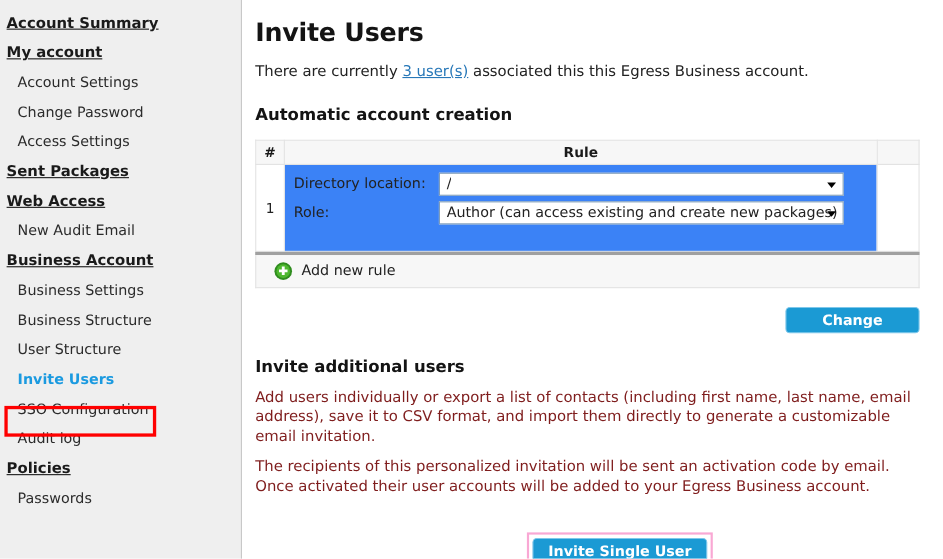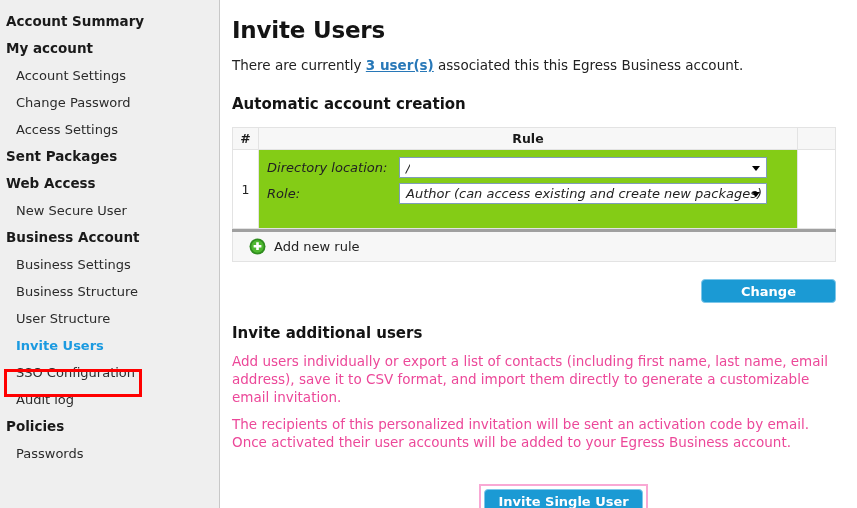--- a/index.html
+++ b/index.html
@@ -27,20 +27,21 @@
     padding-top: 8px;
     overflow: hidden;
     flex: 0 0 220px;
   }
   .nav-header {
     font-size: 13.5px;
     font-weight: bold;
     color: #1a1a1a;
     padding: 5px 0 5px 6px;
     line-height: 17px;
+    text-decoration: underline;
   }
   .nav-item {
     font-size: 13px;
     color: #2b2b2b;
     padding: 5px 0 5px 16px;
     line-height: 17px;
     cursor: pointer;
   }
   .nav-item.active {
     color: #1b9ae0;
@@ -77,21 +78,20 @@
   p.intro {
     font-size: 13.5px;
     color: #222222;
     margin: 11px 0 0 0;
     line-height: 18px;
   }
   a.inline-link {
     color: #2878b8;
     text-decoration: underline;
     cursor: pointer;
-    font-weight: bold;
   }
   h2.section-title {
     font-size: 15px;
     font-weight: bold;
     color: #141414;
     margin: 20px 0 0 0;
     line-height: 20px;
   }
 
   
@@ -121,23 +121,22 @@
     padding: 0;
     vertical-align: middle;
   }
   td.row-num {
     text-align: center;
     font-size: 12.5px;
     color: #222222;
     background: #ffffff;
   }
   td.rule-cell {
-    background: #84cc16;
+    background: #3b82f6;
     padding: 7px 8px 8px 8px;
-    font-style: italic;
   }
   td.end-cell { background: #ffffff; }
   .field-row {
     display: flex;
     align-items: center;
     margin-bottom: 5px;
   }
   .field-row:last-child { margin-bottom: 16px; }
   .field-label {
     width: 132px;
@@ -213,62 +212,62 @@
     align-items: center;
     justify-content: center;
     font-family: "DejaVu Sans", "Liberation Sans", sans-serif;
   }
   .change-row {
     width: 604px;
     display: flex;
     justify-content: flex-end;
     margin-top: 17px;
   }
-  .btn-change { width: 135px; }
+  .btn-change { width: 122px; }
 
   .invite-buttons-row {
     width: 604px;
     display: flex;
     justify-content: flex-end;
     align-items: center;
     margin-top: 16px;
     gap: 8px;
   }
   .btn-wrap-highlight {
     position: relative;
     padding: 3px;
     border: 2px solid #f9a8d4;
     display: inline-flex;
   }
   .btn-invite-single { height: 26px; padding: 0 13px; }
   .btn-invite-multi  { height: 26px; padding: 0 13px; margin-top: 43px; }
 
   p.body-text {
     font-size: 13.5px;
-    color: #ec4899;
+    color: #7f1d1d;
     margin: 9px 0 0 0;
     line-height: 18px;
     width: 604px;
   }
 </style>
 </head>
 <body>
 
 <div id="page">
 
   <nav id="sidebar">
     <div id="nav-list">
         <div class="nav-header">Account Summary</div>
         <div class="nav-header">My account</div>
         <div class="nav-item">Account Settings</div>
         <div class="nav-item">Change Password</div>
         <div class="nav-item">Access Settings</div>
         <div class="nav-header">Sent Packages</div>
         <div class="nav-header">Web Access</div>
-        <div class="nav-item">New Secure User</div>
+        <div class="nav-item">New Audit Email</div>
         <div class="nav-header">Business Account</div>
         <div class="nav-item">Business Settings</div>
         <div class="nav-item">Business Structure</div>
         <div class="nav-item">User Structure</div>
         <div class="nav-item active">Invite Users</div>
         <div class="nav-item">SSO Configuration</div>
         <div class="nav-item">Audit log</div>
         <div class="nav-header">Policies</div>
         <div class="nav-item">Passwords</div>
       </div>

